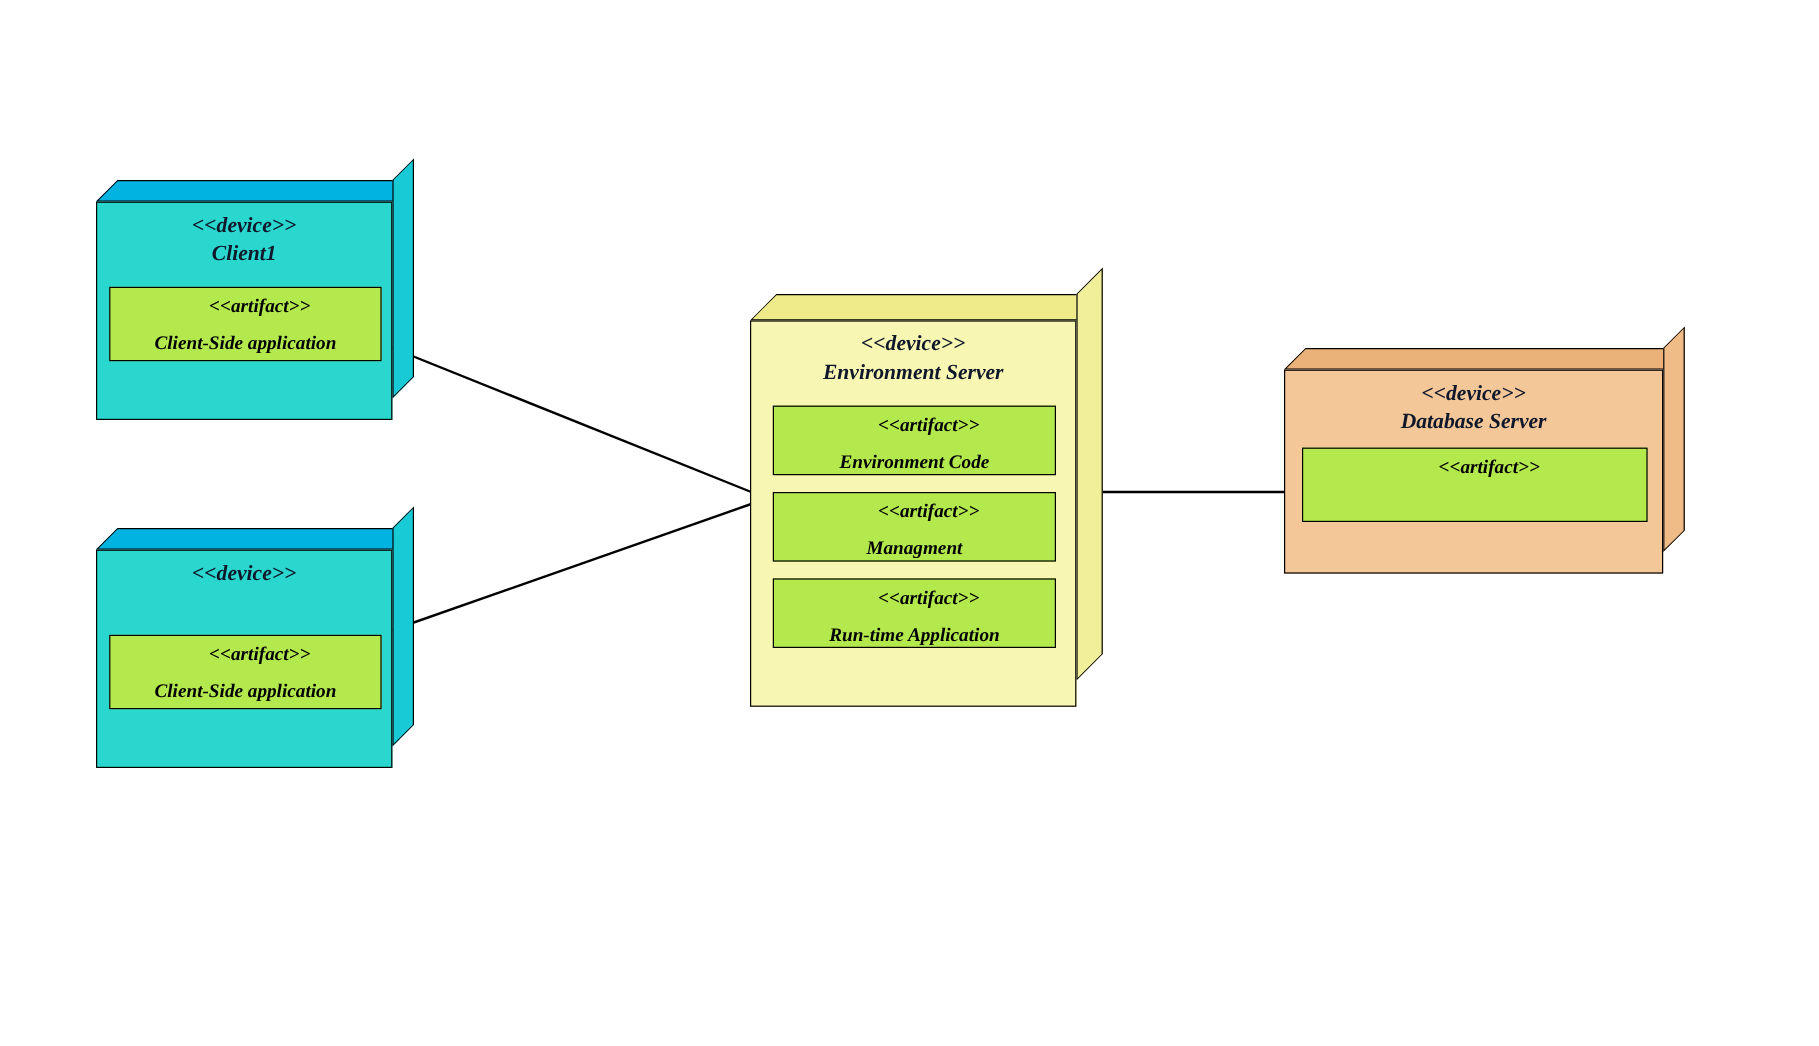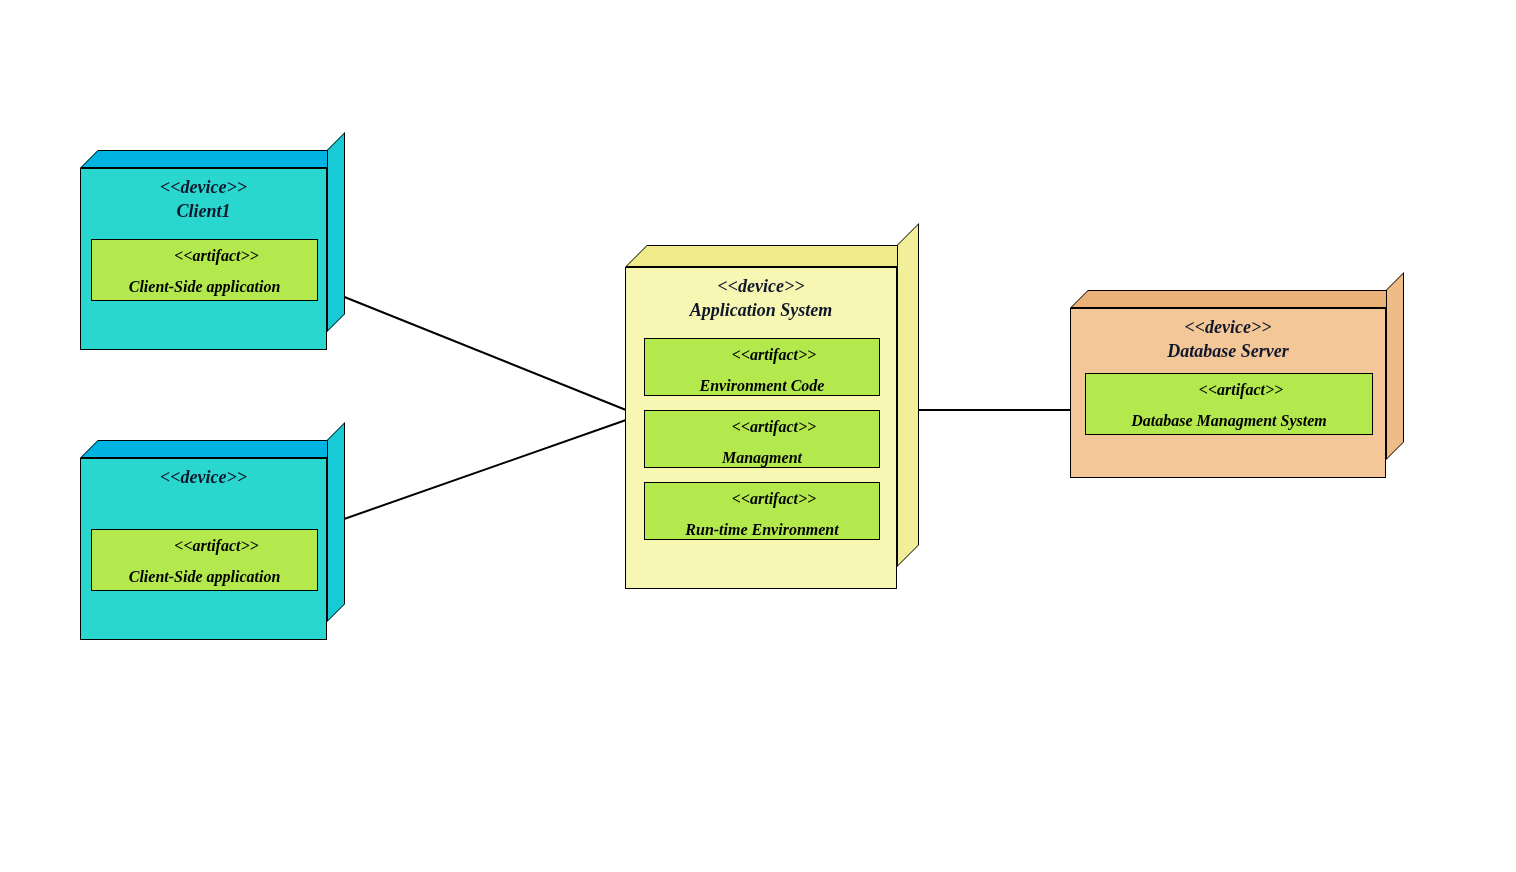--- a/index.html
+++ b/index.html
@@ -122,48 +122,47 @@
       </div>
     </div>
   </div>
 
   <div class="node3d" style="left:625px; top:245px; width:290px; height:350px;">
     <div class="face-top" style="left:0; top:0; width:272px; height:22px; transform:skewX(-45deg); transform-origin:bottom left; background:#efeb8a;"></div>
     <div class="face-side" style="left:272px; top:0px; width:22px; height:322px; transform:skewY(-45deg); transform-origin:top left; background:#f2ef9b;"></div>
     <div class="face-front" style="left:0; top:22px; width:272px; height:322px; background:#f8f6b3;">
       <div class="front-inner">
         <div class="stereotype">&lt;&lt;device&gt;&gt;</div>
-        <div class="nodename">Application System</div>
+        <div class="nodename">Environment Server</div>
 
         <div class="artifact" style="left:18px; top:62px; width:236px; height:58px;">
           <div class="a-stereo">&lt;&lt;artifact&gt;&gt;</div>
           <div class="a-name">Environment Code</div>
         </div>
 
         <div class="artifact" style="left:18px; top:134px; width:236px; height:58px;">
           <div class="a-stereo">&lt;&lt;artifact&gt;&gt;</div>
           <div class="a-name">Managment</div>
         </div>
 
         <div class="artifact" style="left:18px; top:206px; width:236px; height:58px;">
           <div class="a-stereo">&lt;&lt;artifact&gt;&gt;</div>
-          <div class="a-name">Run-time Environment</div>
+          <div class="a-name">Run-time Application</div>
         </div>
       </div>
     </div>
   </div>
 
   <div class="node3d" style="left:1070px; top:290px; width:332px; height:200px;">
     <div class="face-top" style="left:0; top:0; width:316px; height:18px; transform:skewX(-45deg); transform-origin:bottom left; background:#eab178;"></div>
     <div class="face-side" style="left:316px; top:0px; width:18px; height:170px; transform:skewY(-45deg); transform-origin:top left; background:#efbb87;"></div>
     <div class="face-front" style="left:0; top:18px; width:316px; height:170px; background:#f4c799;">
       <div class="front-inner">
         <div class="stereotype">&lt;&lt;device&gt;&gt;</div>
         <div class="nodename">Database Server</div>
         <div class="artifact" style="left:14px; top:56px; width:288px; height:62px;">
           <div class="a-stereo">&lt;&lt;artifact&gt;&gt;</div>
-          <div class="a-name">Database Managment System</div>
         </div>
       </div>
     </div>
   </div>
 
 </div>
 
 </body></html>

